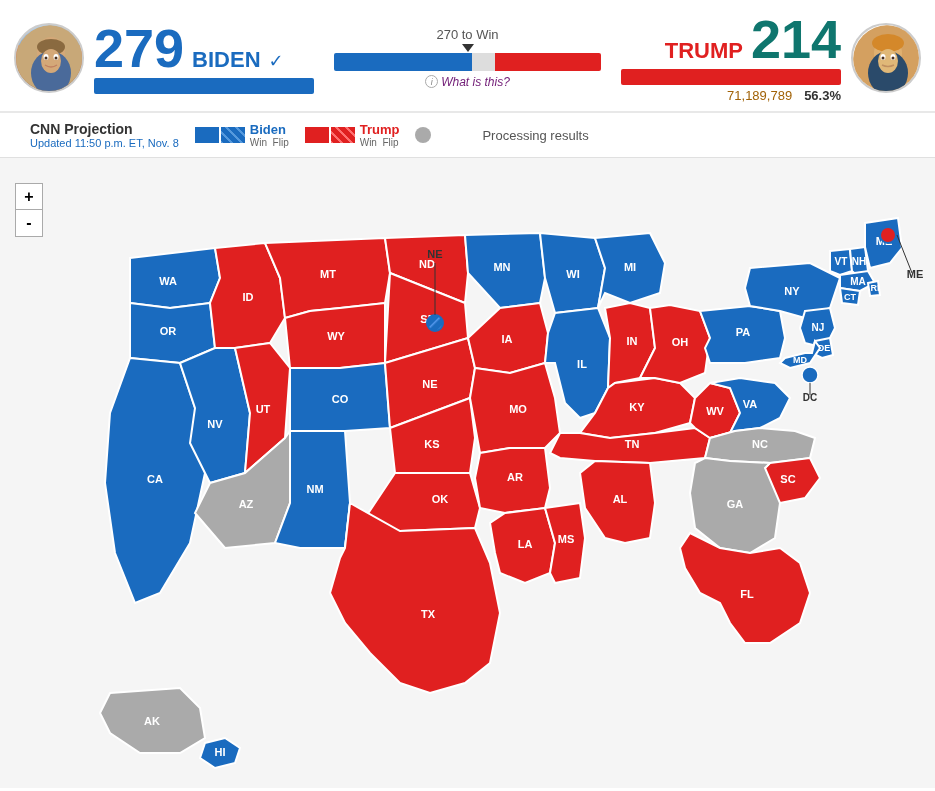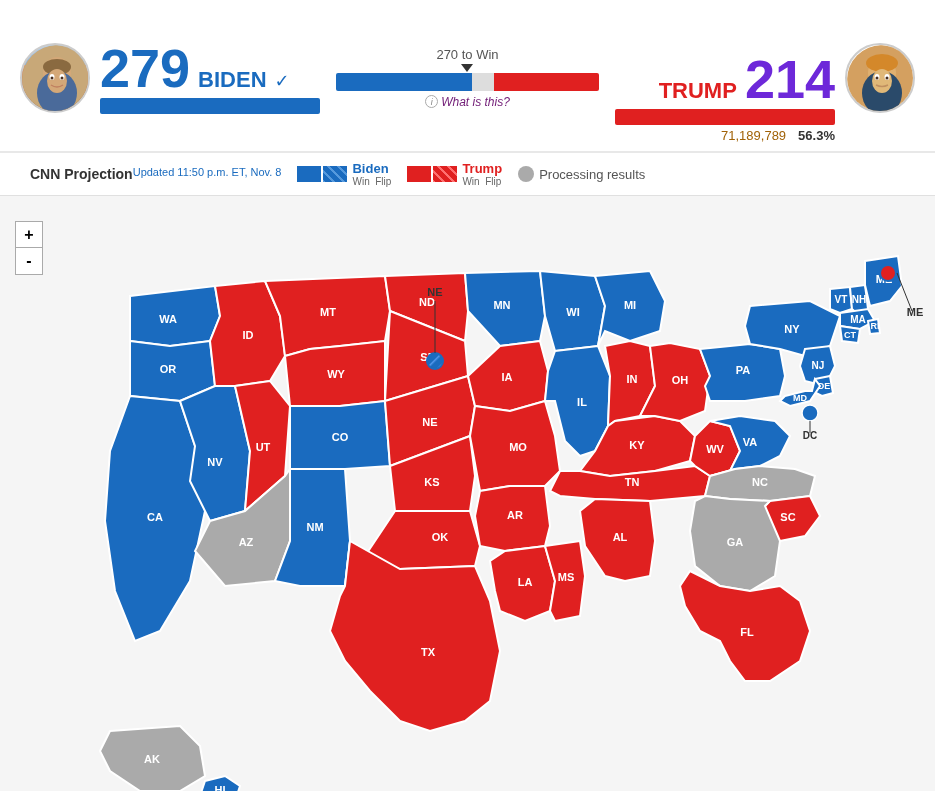--- a/index.html
+++ b/index.html
@@ -1,21 +1,21 @@
 <!DOCTYPE html>
 <html><head>
   <meta charset="utf-8">
   <style>
     * { margin: 0; padding: 0; box-sizing: border-box; }
     body { font-family: Arial, sans-serif; background: #fff; width: 935px; overflow-x: hidden; }
   </style>
 </head>
 <body>
 
-<div style="display:flex; align-items:center; padding:12px 20px 8px; border-bottom:2px solid #e8e8e8; background:#fff;">
+<div style="display:flex; align-items:center; padding:12px 14px 8px; border-bottom:2px solid #e8e8e8; background:#fff;">
 
   <div style="display:flex; align-items:center; gap:10px; flex:1.2;">
     <div style="width:70px;height:70px;border-radius:50%;overflow:hidden;border:2px solid #ccc;background:linear-gradient(180deg,#b8d4f0 0%,#8ab4e0 30%,#d4956a 31%,#c07848 70%,#8a5a30 100%);flex-shrink:0;">
       <svg viewBox="0 0 70 70" width="70" height="70">
         <circle cx="35" cy="35" r="35" fill="#c8a878"></circle>
         <ellipse cx="35" cy="28" rx="14" ry="16" fill="#d4a878"></ellipse>
         <ellipse cx="35" cy="22" rx="14" ry="8" fill="#8a6a40"></ellipse>
         <ellipse cx="35" cy="48" rx="20" ry="22" fill="#4a6a9a"></ellipse>
         <ellipse cx="35" cy="36" rx="10" ry="12" fill="#d4a878"></ellipse>
         <ellipse cx="30" cy="32" rx="2.5" ry="3" fill="#fff"></ellipse>
@@ -46,21 +46,21 @@
     <div style="margin-top:4px;display:flex;align-items:center;gap:3px;">
       <span style="font-size:11px;color:#888;border:1px solid #aaa;border-radius:50%;width:13px;height:13px;display:inline-flex;align-items:center;justify-content:center;font-style:italic;font-size:9px;">i</span>
       <span style="font-size:12px;color:#701a75;cursor:pointer;font-style:italic;">What is this?</span>
     </div>
   </div>
 
   <div style="display:flex;align-items:center;gap:10px;flex:1.2;justify-content:flex-end;">
     <div style="text-align:right;">
       <div style="display:flex;align-items:baseline;gap:8px;justify-content:flex-end;">
         <span style="font-size:22px;font-weight:700;color:#e02020;">TRUMP</span>
-        <span style="font-size:54px;font-weight:900;color:#6d28d9;line-height:1;margin-top:40px;">214</span>
+        <span style="font-size:54px;font-weight:900;color:#0f766e;line-height:1;">214</span>
       </div>
       <div style="height:16px;background:#e02020;border-radius:2px;width:220px;margin-top:3px;margin-left:auto;"></div>
       <div style="display:flex;gap:12px;margin-top:3px;justify-content:flex-end;">
         <span style="font-size:13px;color:#a16207;">71,189,789</span>
         <span style="font-size:13px;font-weight:700;color:#333;">56.3%</span>
       </div>
     </div>
     <div style="width:70px;height:70px;border-radius:50%;overflow:hidden;border:2px solid #ccc;flex-shrink:0;">
       <svg viewBox="0 0 70 70" width="70" height="70">
         <circle cx="35" cy="35" r="35" fill="#d4a060"></circle>
@@ -72,21 +72,21 @@
         <ellipse cx="40" cy="32" rx="2.5" ry="3" fill="#fff"></ellipse>
         <circle cx="30" cy="33" r="1.5" fill="#4a3020"></circle>
         <circle cx="40" cy="33" r="1.5" fill="#4a3020"></circle>
         <path d="M29 40 Q35 43 41 40" stroke="#c09060" stroke-width="1.5" fill="none"></path>
       </svg>
     </div>
   </div>
 </div>
 
 <div style="display:flex;align-items:center;gap:16px;padding:8px 30px;border-bottom:1px solid #e0e0e0;background:#fff;">
-  <div style="display:flex;flex-direction:row;">
+  <div style="display:flex;flex-direction:column;">
     <span style="font-size:14px;font-weight:700;color:#333;">CNN Projection</span>
     <span style="font-size:11px;color:#1a6bbf;">Updated 11:50 p.m. ET, Nov. 8</span>
   </div>
 
   <div style="display:flex;align-items:center;gap:5px;">
     <div style="display:flex;gap:2px;">
       <div style="width:24px;height:16px;background:#1a6bbf;"></div>
       <div style="width:24px;height:16px;background-image:repeating-linear-gradient(45deg,#5599dd 0,#5599dd 2px,#1a6bbf 0,#1a6bbf 7px);background-color:#1a6bbf;"></div>
     </div>
     <div style="display:flex;flex-direction:column;">
@@ -101,21 +101,21 @@
       <div style="width:24px;height:16px;background-image:repeating-linear-gradient(45deg,#ff7070 0,#ff7070 2px,#e02020 0,#e02020 7px);background-color:#e02020;"></div>
     </div>
     <div style="display:flex;flex-direction:column;">
       <span style="font-size:13px;font-weight:700;color:#e02020;">Trump</span>
       <span style="font-size:10px;color:#666;">Win&nbsp;&nbsp;Flip</span>
     </div>
   </div>
 
   <div style="display:flex;align-items:center;gap:5px;">
     <div style="width:16px;height:16px;border-radius:50%;background:#aaa;flex-shrink:0;"></div>
-    <span style="font-size:13px;color:#555;">Processing results</span>
+    <span style="font-size:13px;color:#555;margin-left:46px;">Processing results</span>
   </div>
 </div>
 
 <div style="position:relative;background:#f5f5f5;padding:5px 5px 5px 50px;">
 
   <div style="position:absolute;left:15px;top:25px;z-index:10;border:1px solid #aaa;display:flex;flex-direction:column;">
     <button style="width:26px;height:26px;background:#fff;border:none;border-bottom:1px solid #aaa;cursor:pointer;font-size:16px;font-weight:700;display:flex;align-items:center;justify-content:center;">+</button>
     <button style="width:26px;height:26px;background:#fff;border:none;cursor:pointer;font-size:16px;font-weight:700;display:flex;align-items:center;justify-content:center;">-</button>
   </div>
 

